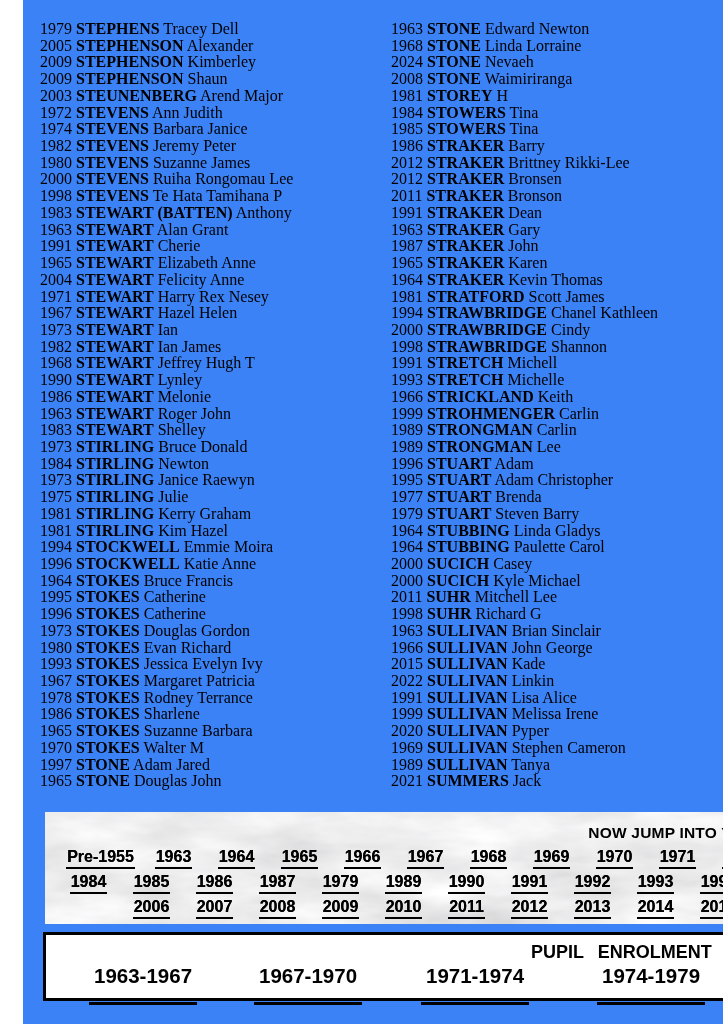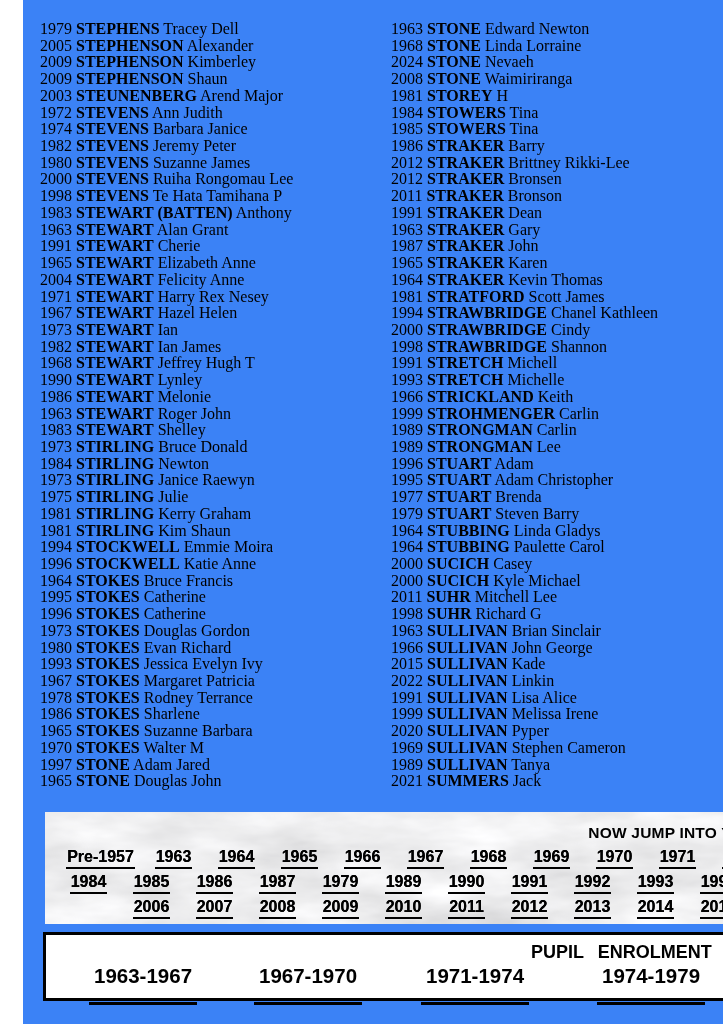--- a/index.html
+++ b/index.html
@@ -87,21 +87,21 @@
       <div class="entry"><span class="yr">1968</span> <span class="sn">STEWART</span> <span class="gn">Jeffrey Hugh T</span></div>
       <div class="entry"><span class="yr">1990</span> <span class="sn">STEWART</span> <span class="gn">Lynley</span></div>
       <div class="entry"><span class="yr">1986</span> <span class="sn">STEWART</span> <span class="gn">Melonie</span></div>
       <div class="entry"><span class="yr">1963</span> <span class="sn">STEWART</span> <span class="gn">Roger John</span></div>
       <div class="entry"><span class="yr">1983</span> <span class="sn">STEWART</span> <span class="gn">Shelley</span></div>
       <div class="entry"><span class="yr">1973</span> <span class="sn">STIRLING</span> <span class="gn">Bruce Donald</span></div>
       <div class="entry"><span class="yr">1984</span> <span class="sn">STIRLING</span> <span class="gn">Newton</span></div>
       <div class="entry"><span class="yr">1973</span> <span class="sn">STIRLING</span> <span class="gn">Janice Raewyn</span></div>
       <div class="entry"><span class="yr">1975</span> <span class="sn">STIRLING</span> <span class="gn">Julie</span></div>
       <div class="entry"><span class="yr">1981</span> <span class="sn">STIRLING</span> <span class="gn">Kerry Graham</span></div>
-      <div class="entry"><span class="yr">1981</span> <span class="sn">STIRLING</span> <span class="gn">Kim Shaun</span></div>
+      <div class="entry"><span class="yr">1981</span> <span class="sn">STIRLING</span> <span class="gn">Kim Hazel</span></div>
       <div class="entry"><span class="yr">1994</span> <span class="sn">STOCKWELL</span> <span class="gn">Emmie Moira</span></div>
       <div class="entry"><span class="yr">1996</span> <span class="sn">STOCKWELL</span> <span class="gn">Katie Anne</span></div>
       <div class="entry"><span class="yr">1964</span> <span class="sn">STOKES</span> <span class="gn">Bruce Francis</span></div>
       <div class="entry"><span class="yr">1995</span> <span class="sn">STOKES</span> <span class="gn">Catherine</span></div>
       <div class="entry"><span class="yr">1996</span> <span class="sn">STOKES</span> <span class="gn">Catherine</span></div>
       <div class="entry"><span class="yr">1973</span> <span class="sn">STOKES</span> <span class="gn">Douglas Gordon</span></div>
       <div class="entry"><span class="yr">1980</span> <span class="sn">STOKES</span> <span class="gn">Evan Richard</span></div>
       <div class="entry"><span class="yr">1993</span> <span class="sn">STOKES</span> <span class="gn">Jessica Evelyn Ivy</span></div>
       <div class="entry"><span class="yr">1967</span> <span class="sn">STOKES</span> <span class="gn">Margaret Patricia</span></div>
       <div class="entry"><span class="yr">1978</span> <span class="sn">STOKES</span> <span class="gn">Rodney Terrance</span></div>
@@ -170,21 +170,21 @@
           <feFuncG type="linear" slope="0.55" intercept="0.58"></feFuncG>
           <feFuncB type="linear" slope="0.55" intercept="0.59"></feFuncB>
           <feFuncA type="linear" slope="0" intercept="1"></feFuncA>
         </feComponentTransfer>
       </filter>
       <rect width="701" height="112" filter="url(#marbleF)"></rect>
     </svg>
     <div class="jump-heading">NOW JUMP INTO YO</div>
     <div class="jump-rows">
         <div class="jump-row r0">
-          <span class="cell"><a class="ylink">Pre-1957</a></span>
+          <span class="cell"><a class="ylink">Pre-1955</a></span>
           <span class="cell"><a class="ylink">1963</a></span>
           <span class="cell"><a class="ylink">1964</a></span>
           <span class="cell"><a class="ylink">1965</a></span>
           <span class="cell"><a class="ylink">1966</a></span>
           <span class="cell"><a class="ylink">1967</a></span>
           <span class="cell"><a class="ylink">1968</a></span>
           <span class="cell"><a class="ylink">1969</a></span>
           <span class="cell"><a class="ylink">1970</a></span>
           <span class="cell"><a class="ylink">1971</a></span>
           <span class="cell"><a class="ylink">1972</a></span>

